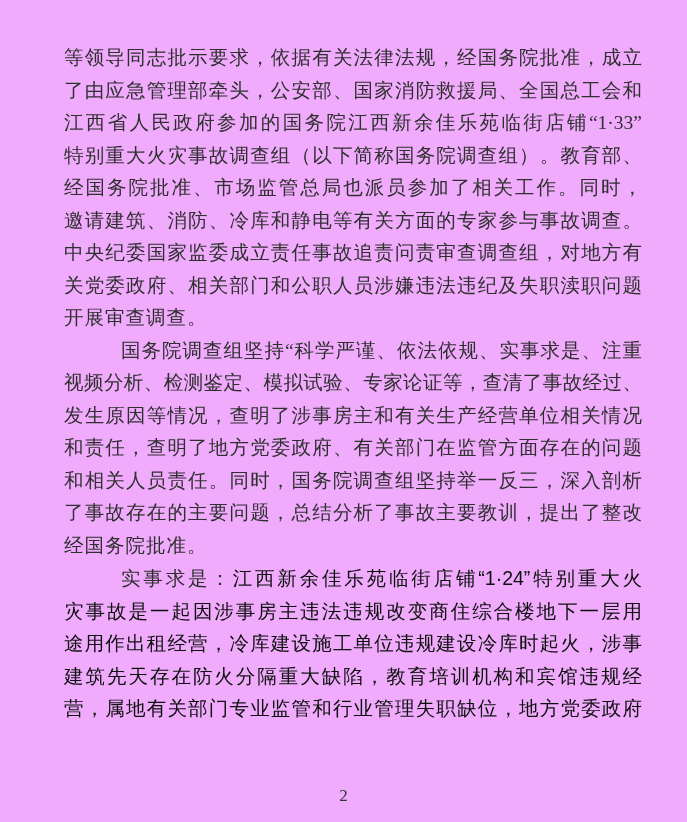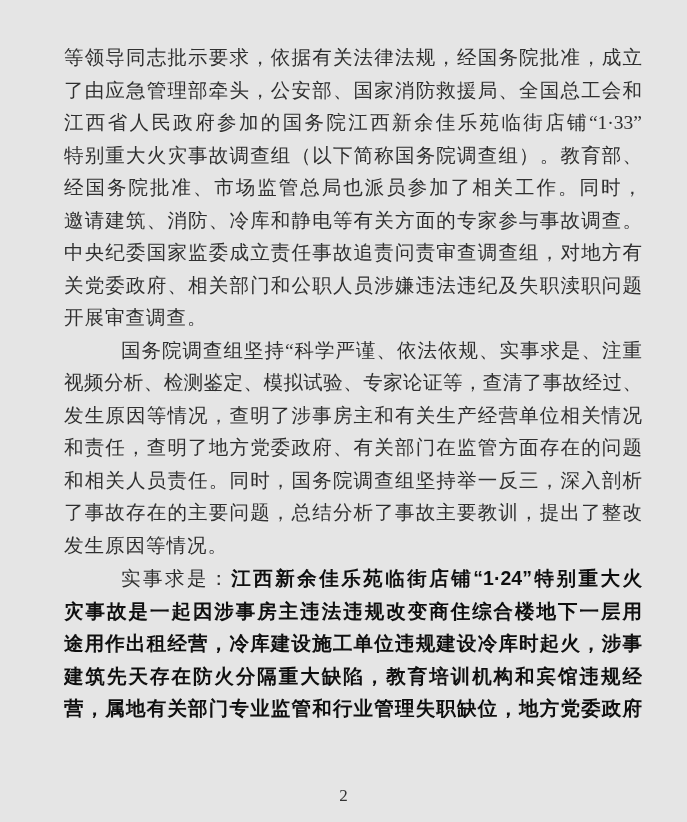--- a/index.html
+++ b/index.html
@@ -4,21 +4,21 @@
 <style>
   html, body {
     margin: 0;
     padding: 0;
     background: #ffffff;
   }
   .doc-page {
     position: relative;
     width: 687px;
     height: 822px;
-    background: #e5e5e5;
+    background: #f0abfc;
     overflow: hidden;
     font-family: "Liberation Serif", "DejaVu Serif", serif;
   }
   .text-block {
     position: absolute;
     left: 64px;
     top: 42px;
     width: 578px;
   }
   .line {
@@ -29,21 +29,21 @@
     text-align: justify;
     overflow: hidden;
   }
   
   .line.full { text-align-last: justify; }
   
   .line:not(.full) { letter-spacing: 1px; }
   .line.indent { padding-left: 57px; }
   .b {
     font-family: "Liberation Sans", "DejaVu Sans", sans-serif;
-    font-weight: 700;
+    font-weight: 400;
     color: #0f0f0f;
   }
   .page-number {
     position: absolute;
     left: 0;
     top: 784px;
     width: 100%;
     height: 24px;
     line-height: 24px;
     text-align: center;
@@ -67,21 +67,21 @@
     <div class="line full">中央纪委国家监委成立责任事故追责问责审查调查组，对地方有</div>
     <div class="line full">关党委政府、相关部门和公职人员涉嫌违法违纪及失职渎职问题</div>
     <div class="line">开展审查调查。</div>
 
     <div class="line full indent">国务院调查组坚持“科学严谨、依法依规、实事求是、注重</div>
     <div class="line full">视频分析、检测鉴定、模拟试验、专家论证等，查清了事故经过、</div>
     <div class="line full">发生原因等情况，查明了涉事房主和有关生产经营单位相关情况</div>
     <div class="line full">和责任，查明了地方党委政府、有关部门在监管方面存在的问题</div>
     <div class="line full">和相关人员责任。同时，国务院调查组坚持举一反三，深入剖析</div>
     <div class="line full">了事故存在的主要问题，总结分析了事故主要教训，提出了整改</div>
-    <div class="line">发生原因等情况。</div>
+    <div class="line">经国务院批准。</div>
 
     <div class="line full indent"><span>实事求是：</span><span class="b">江西新余佳乐苑临街店铺“1·24”特别重大火</span></div>
     <div class="line full b">灾事故是一起因涉事房主违法违规改变商住综合楼地下一层用</div>
     <div class="line full b">途用作出租经营，冷库建设施工单位违规建设冷库时起火，涉事</div>
     <div class="line full b">建筑先天存在防火分隔重大缺陷，教育培训机构和宾馆违规经</div>
     <div class="line full b">营，属地有关部门专业监管和行业管理失职缺位，地方党委政府</div>
 
   </div>
 
   <div class="page-number">2</div>

